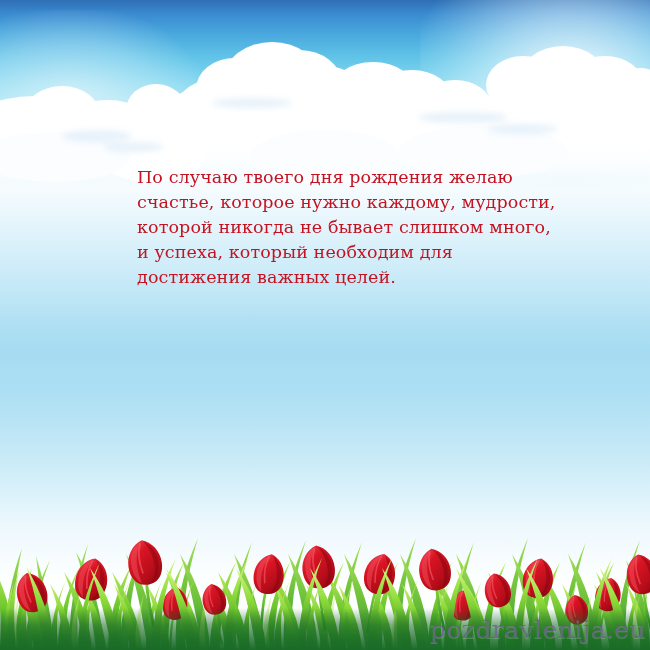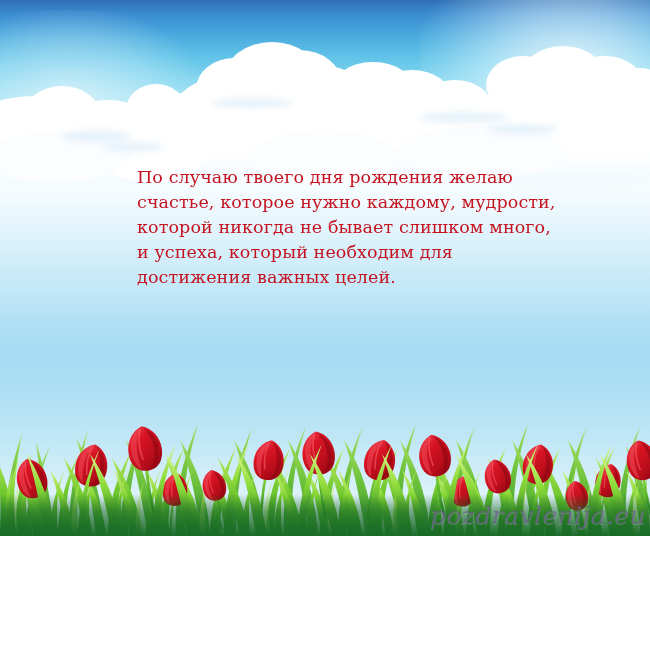--- a/index.html
+++ b/index.html
@@ -7,21 +7,21 @@
     padding: 0;
     background: #ffffff;
   }
   body {
     font-family: "Liberation Serif", serif;
   }
 
   #card {
     position: relative;
     width: 650px;
-    height: 536px;
+    height: 650px;
     overflow: hidden;
     background: #ffffff;
   }
 
   
   .sky {
     position: absolute;
     left: 0; top: 0;
     width: 650px; height: 650px;
     background: linear-gradient(to bottom,
@@ -157,21 +157,20 @@
     display: block;
     overflow: visible;
   }
 
   
   .watermark {
     position: absolute;
     right: 4px;
     bottom: 6px;
     font-family: "DejaVu Serif", "Liberation Serif", serif;
-    font-style: italic;
     font-size: 25px;
     letter-spacing: 0.4px;
     color: rgba(104,90,138,0.72);
     text-shadow: 0 1px 0 rgba(255,255,255,0.18);
     pointer-events: none;
     user-select: none;
     text-align: center;
   }
 </style>
 </head>

